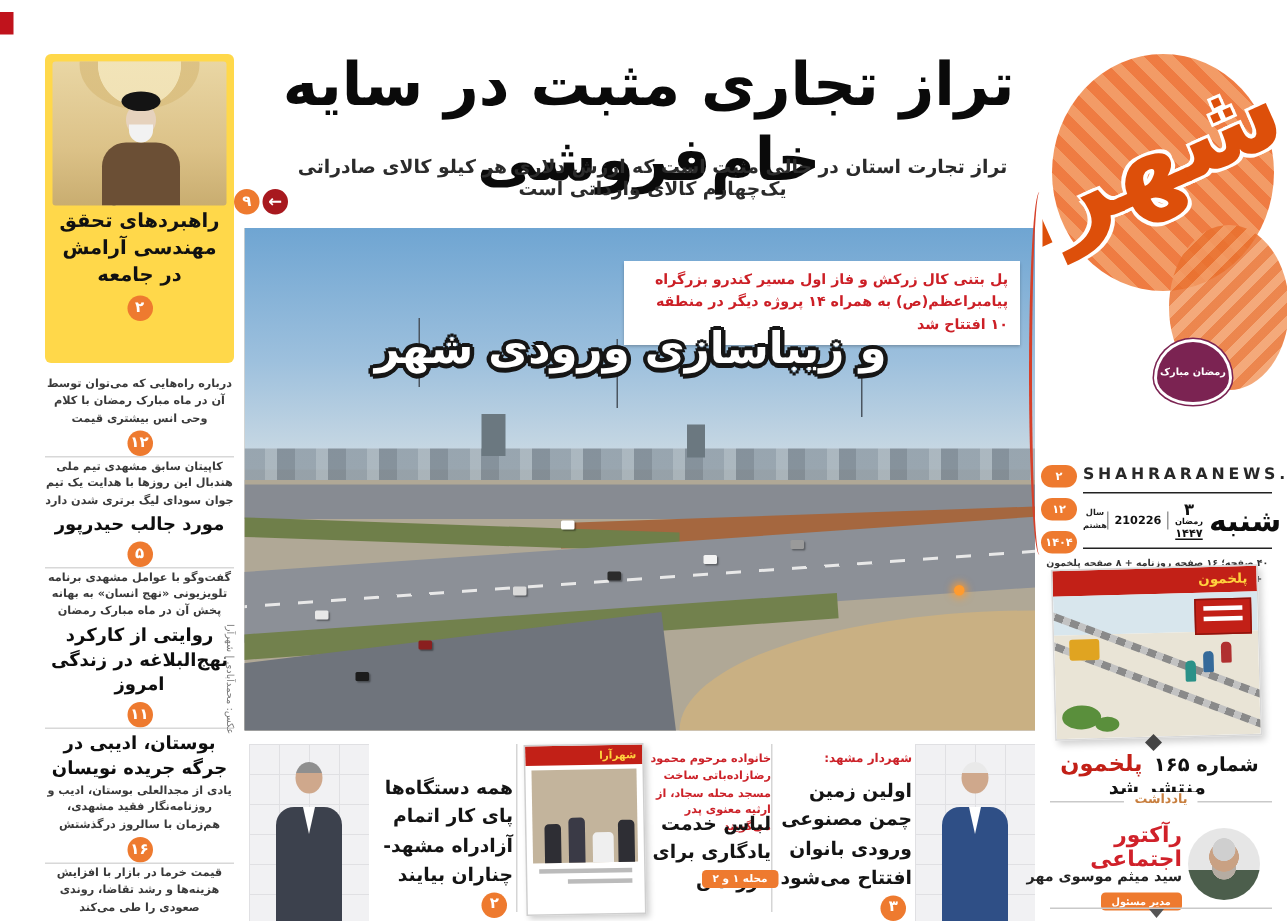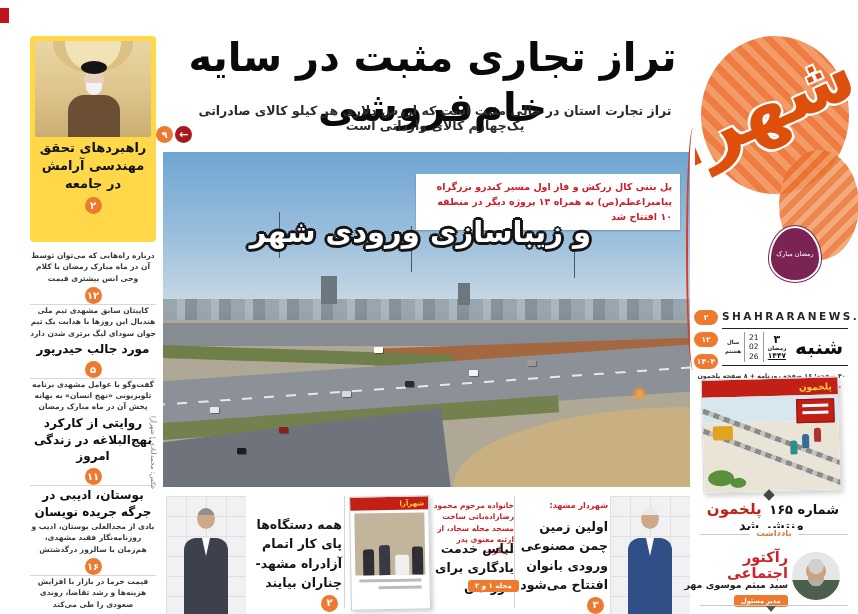--- a/index.html
+++ b/index.html
@@ -114,33 +114,33 @@
   .arc{left:686px;top:128px;width:12px;height:242px;border-left:2.5px solid #d6402a;
        border-radius:100% 0 0 100%;}
   .logo-wrap{left:695px;top:0;width:163px;height:306px;overflow:hidden;}
   .logo-circle{position:absolute;left:6px;top:36px;width:148px;height:158px;border-radius:50%;
        background:repeating-linear-gradient(45deg,#ed6d2d 0 7px,#f19055 7px 14px);opacity:.9;}
   .logo-circle2{position:absolute;left:84px;top:150px;width:80px;height:110px;border-radius:50%;
        background:repeating-linear-gradient(-45deg,#e9712f 0 6px,#f29a63 6px 12px);opacity:.85;}
   .logo-text{position:absolute;left:0;top:58px;width:162px;text-align:center;font-size:74px;
        font-weight:bold;color:#dd4f0a;transform:rotate(-24deg);
        text-shadow:2px 2px 0 #fff,-2px -2px 0 #fff,2px -2px 0 #fff,-2px 2px 0 #fff;}
-  .ramadan{position:absolute;left:76px;top:228px;width:48px;height:52px;border-radius:50% 50% 50% 50%/60% 60% 40% 40%;
-       background:#7b2352;color:#fff;font-size:6.5px;font-weight:normal;display:flex;align-items:center;
+  .ramadan{position:absolute;left:76px;top:228px;width:48px;height:40px;border-radius:50% 50% 50% 50%/60% 60% 40% 40%;
+       background:#7b2352;color:#fff;font-size:6.5px;font-weight:bold;display:flex;align-items:center;
        justify-content:center;text-align:center;line-height:1.6;box-shadow:0 0 0 2px #fff,0 0 0 3px #7b2352;}
   .site-row{left:722px;top:310px;width:126px;font-size:10.5px;font-weight:bold;color:#282828;
        letter-spacing:2.5px;direction:ltr;text-align:center;}
   .badge-col{left:694px;top:310px;display:flex;flex-direction:column;gap:7px;direction:ltr;}
   .jbadge{width:24px;height:15px;border-radius:8px;background:#ee7a2f;color:#fff;font-size:7.5px;
        font-weight:bold;display:flex;align-items:center;justify-content:center;}
   .date-row{left:722px;top:328px;width:126px;height:38px;border-top:1.5px solid #222;
        border-bottom:1.5px solid #222;display:flex;direction:ltr;align-items:center;box-sizing:border-box;}
   .yl{width:22px;font-size:5.5px;font-weight:bold;color:#222;text-align:center;line-height:1.6;}
-  .greg{display:flex;flex-direction:column;border-left:1px solid #999;border-right:1px solid #999;
-       padding:1px 4px;font-size:7.5px;font-weight:normal;color:#111;line-height:1.25;text-align:center;}
+  .greg{display:flex;border-left:1px solid #999;border-right:1px solid #999;
+       padding:1px 4px;font-size:7.5px;font-weight:bold;color:#111;line-height:1.25;text-align:center;}
   .hij{display:flex;flex-direction:column;align-items:center;padding:0 4px;color:#111;}
   .hij .d{font-size:11px;font-weight:bold;line-height:1;}
   .hij .m{font-size:5.5px;font-weight:bold;line-height:1.3;}
   .hij .y{font-size:7.5px;font-weight:bold;line-height:1.1;text-decoration:underline;}
   .wd{flex:1;text-align:center;font-size:20px;font-weight:bold;color:#0c0c0c;}
   .info{left:695px;top:370px;width:153px;font-size:6.3px;font-weight:bold;color:#333;
         text-align:center;line-height:1.8;}
 
   
   .promo{left:702px;top:378px;width:136px;height:112px;background:#fff;border:1px solid #d8d8d8;

